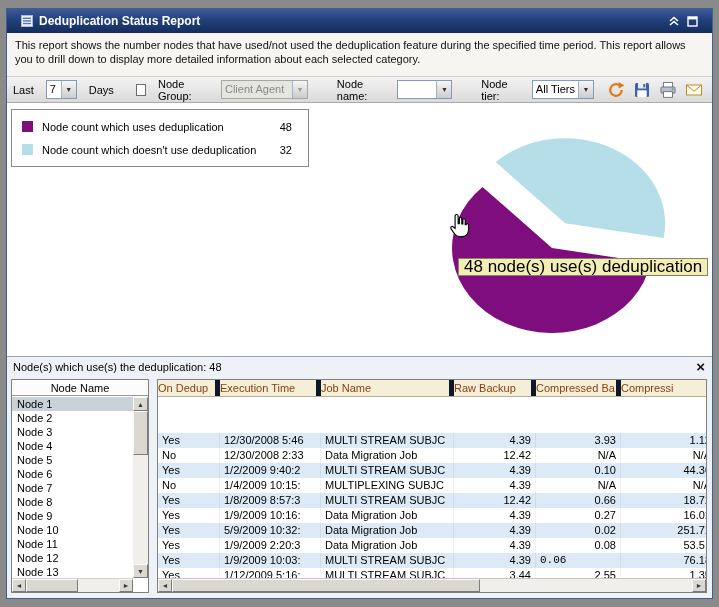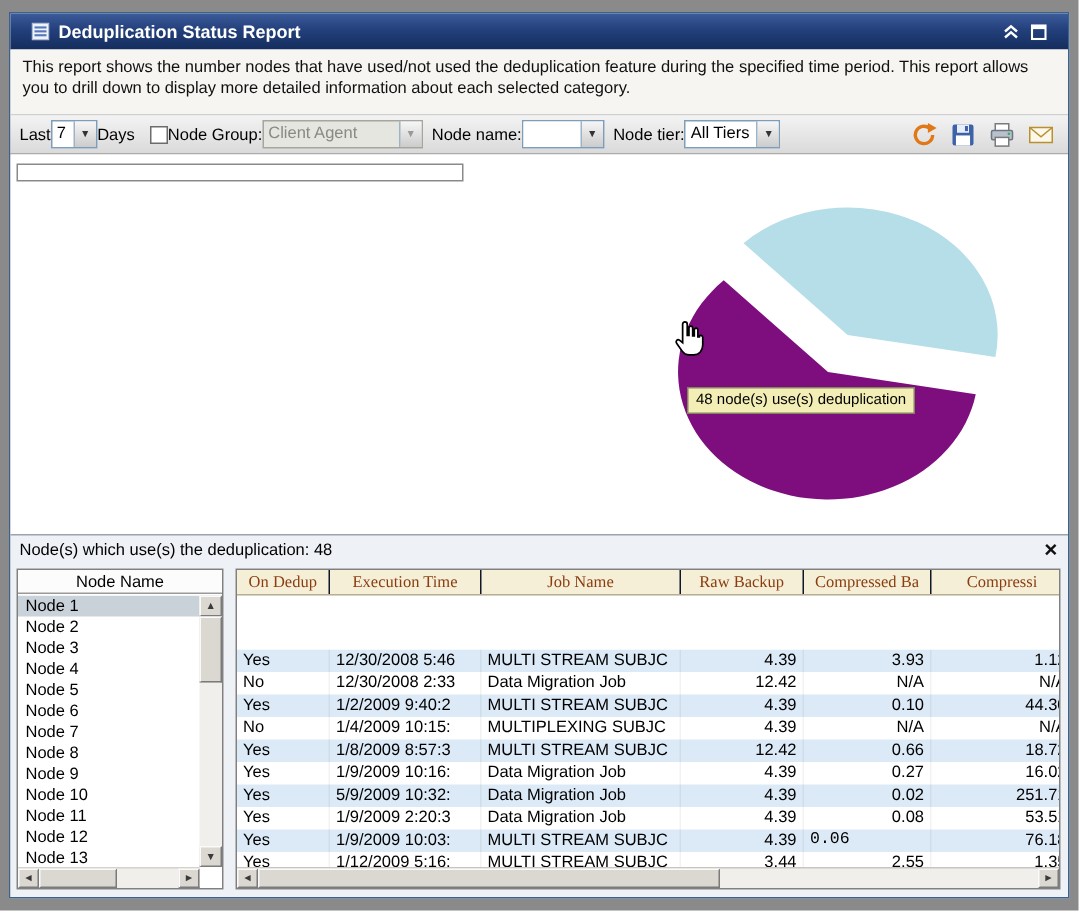--- a/index.html
+++ b/index.html
@@ -19,21 +19,21 @@
   .title-controls span { display:inline-flex; cursor:pointer; }
 
   
   .desc { position:absolute; top:24px; left:0; right:0; height:44px; background:#f6f5f1;
           color:#101010; font-size:11px; line-height:14px; padding:5px 8px;
           border-bottom:1px solid #cfcfcf; }
 
   
   .toolbar { position:absolute; top:68px; left:0; right:0; height:26px;
              background:linear-gradient(#f3f3f3,#dadada); border-bottom:1px solid #ababab;
-             display:flex; align-items:center; padding:0 6px; gap:0; font-size:11px; color:#000; }
+             display:flex; align-items:center; padding:0 6px; gap:12px; font-size:11px; color:#000; }
   .combo { display:inline-flex; height:19px; border:1px solid #7f9db9; background:#fff; align-items:stretch; }
   .combo-field { padding:2px 3px; font-size:11px; min-width:14px; white-space:nowrap; overflow:hidden; }
   .combo-btn { width:15px; background:linear-gradient(#f6f6f6,#cccccc); border-left:1px solid #9db4c8;
                color:#333; font-size:7px; display:flex; align-items:center; justify-content:center; cursor:pointer; }
   .combo.disabled { background:#e6e6e1; border-color:#a6a69e; }
   .combo.disabled .combo-field { color:#8a8a83; }
   .combo.disabled .combo-btn { color:#999; }
   .combo input { border:none; outline:none; width:38px; font-size:11px; padding:2px; font-family:"Liberation Sans",sans-serif; }
   .checkbox { width:12px; height:12px; background:#fff; border:1px solid #6c6c6c; margin-left:10px; cursor:pointer; }
   .tb-gap { width:6px; }
@@ -43,21 +43,21 @@
   
   .chart-area { position:absolute; top:94px; left:0; right:0; height:253px; background:#fff; }
   #pie-svg { position:absolute; left:0; top:0; }
   .legend { position:absolute; left:4px; top:6px; width:298px; border:1px solid #8a8a8a;
             background:#fff; padding:5px 10px; }
   .legend-row { display:flex; align-items:center; height:23px; font-size:11px; }
   .swatch { width:11px; height:11px; margin-right:9px; flex:none; }
   .legend-label { flex:1; white-space:nowrap; overflow:hidden; }
   .legend-value { width:26px; text-align:right; margin-right:6px; }
   .tooltip { position:absolute; left:451px; top:155px; height:18px; background:#f2eeb5;
-             border:1px solid #84845c; font-size:10px; line-height:16px; padding:0 5px; color:#000;
+             border:1px solid #84845c; font-size:17px; line-height:16px; padding:0 5px; color:#000;
              white-space:nowrap; }
   .cursor { position:absolute; left:441px; top:110px; }
 
   
   .panel { position:absolute; top:347px; left:0; right:0; bottom:0; background:#eef1f5;
            border-top:1px solid #9aa4ae; }
   .panel-header { position:absolute; top:0; left:0; right:0; height:21px; font-size:11px;
                   padding:4px 6px 0 6px; color:#000; }
   .panel-close { position:absolute; right:7px; top:1px; font-size:15px; font-weight:bold;
                  color:#111; cursor:pointer; line-height:18px; }
@@ -81,22 +81,22 @@
   .vscroll .sb-thumb { position:absolute; left:0; top:14px; width:15px; height:44px; cursor:grab; }
   .hscroll .sb-btn { position:absolute; top:0; width:14px; height:13px; line-height:12px; cursor:pointer; }
   .hscroll .left { left:0; } .hscroll .right { right:0; }
   .hscroll .sb-thumb { position:absolute; top:0; height:13px; cursor:grab; }
 
   
   .dtable { position:absolute; left:150px; top:22px; right:5px; bottom:5px; background:#fff;
             border:1px solid #808080; overflow:hidden; }
   .dt-header { display:flex; height:17px; background:#f6efd8; border-bottom:1px solid #b6ae95;
                color:#8a3e0f; font-size:11px; overflow:hidden; }
-  .dt-hcell { line-height:16px; text-align:center; border-right:1px solid #0f172a; overflow:hidden;
-              white-space:nowrap; flex:none; cursor:pointer;font-family:Liberation Serif, serif; }
+  .dt-hcell { line-height:16px; text-align:left; border-right:5px solid #0f172a; overflow:hidden;
+              white-space:nowrap; flex:none; cursor:pointer; }
   .dt-rows { overflow:hidden;margin-top:36px; }
   .dt-row { display:flex; height:15px; font-size:11px; cursor:pointer; }
   .dt-row.blue { background:#dce9f6; }
   .dt-cell { line-height:15px; padding:0 4px; overflow:hidden; white-space:nowrap; flex:none;
              border-right:1px solid rgba(0,0,0,0.05); color:#000; }
   .dt-hscroll { position:absolute; left:0; right:0; bottom:0; height:14px; background:#f0efec; border-top:1px solid #c8c5bf; }
   .dt-hscroll .sb-btn { position:absolute; top:0; width:14px; height:13px; line-height:12px; font-size:7px; cursor:pointer; }
   .dt-hscroll .left { left:0; } .dt-hscroll .right { right:0; }
   .dt-hscroll .sb-thumb { position:absolute; top:0; left:14px; width:308px; height:13px; cursor:grab; }
 </style>
@@ -189,20 +189,30 @@
       </span>
     </span>
   </div>
 
   <div class="chart-area">
     <svg id="pie-svg" width="707" height="253">
         <path d="M 545.0 145.0 L 475.5 83.9 A 100 85 0 1 0 643.5 159.8 Z" fill="#7e0d7e"></path>
         <path d="M 558.1 120.3 L 656.6 135.0 A 100 85 0 0 0 488.7 59.1 Z" fill="#b5dee8"></path>
       </svg>
     <div class="legend" id="legend-rows">
+        <div class="legend-row">
+          <span class="swatch" style="background: rgb(126, 13, 126);"></span>
+          <span class="legend-label">Node count which uses deduplication</span>
+          <span class="legend-value">48</span>
+        </div>
+        <div class="legend-row">
+          <span class="swatch" style="background: rgb(181, 222, 232);"></span>
+          <span class="legend-label">Node count which doesn't use deduplication</span>
+          <span class="legend-value">32</span>
+        </div>
       </div>
     <svg class="cursor" viewBox="0 0 24 28" width="23" height="27">
       <path d="M9,1.5 C10,1.5 10.6,2.2 10.6,3.2 L10.6,11 L11.8,11 L11.8,6 C11.8,4 14.4,4 14.4,6 L14.4,11.3 L15.5,11.3 L15.5,7.3 C15.5,5.4 18,5.4 18,7.3 L18,12 L19,12 C19,10.5 21.4,10.6 21.4,12.5 L21.4,17.5 C21.4,21.5 19,24.5 15,24.5 L12,24.5 C9.8,24.5 8.3,23.6 7,21.8 L3.2,16.4 C2.2,15 3.8,13.3 5.2,14.3 L7.4,16 L7.4,3.2 C7.4,2.2 8,1.5 9,1.5 Z" fill="#fff" stroke="#000" stroke-width="1.2"></path>
     </svg>
     <div class="tooltip">48 node(s) use(s) deduplication</div>
   </div>
 
   <div class="panel">
     <div class="panel-header">
       <span>Node(s) which use(s) the deduplication: 48</span>

